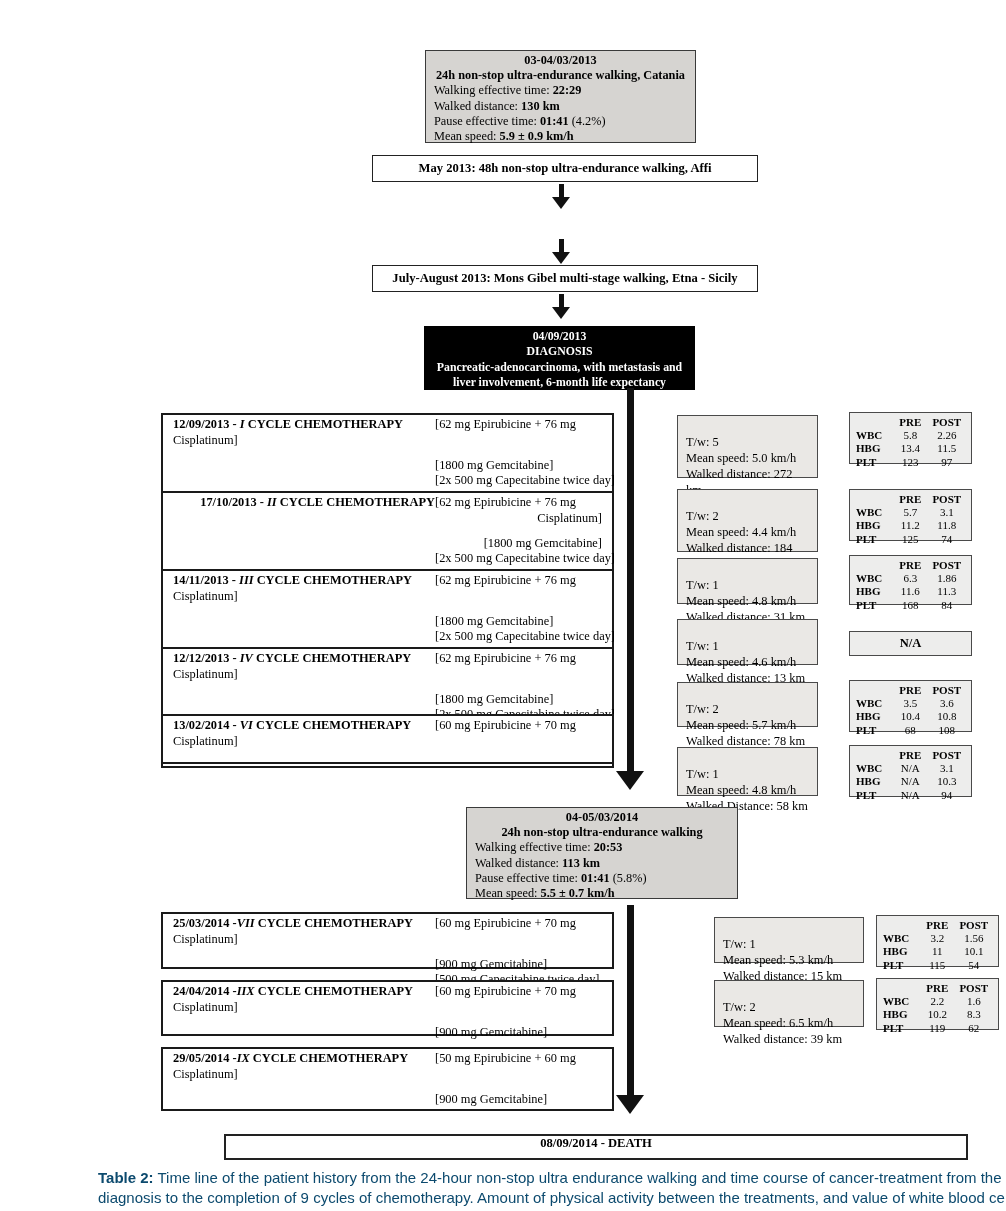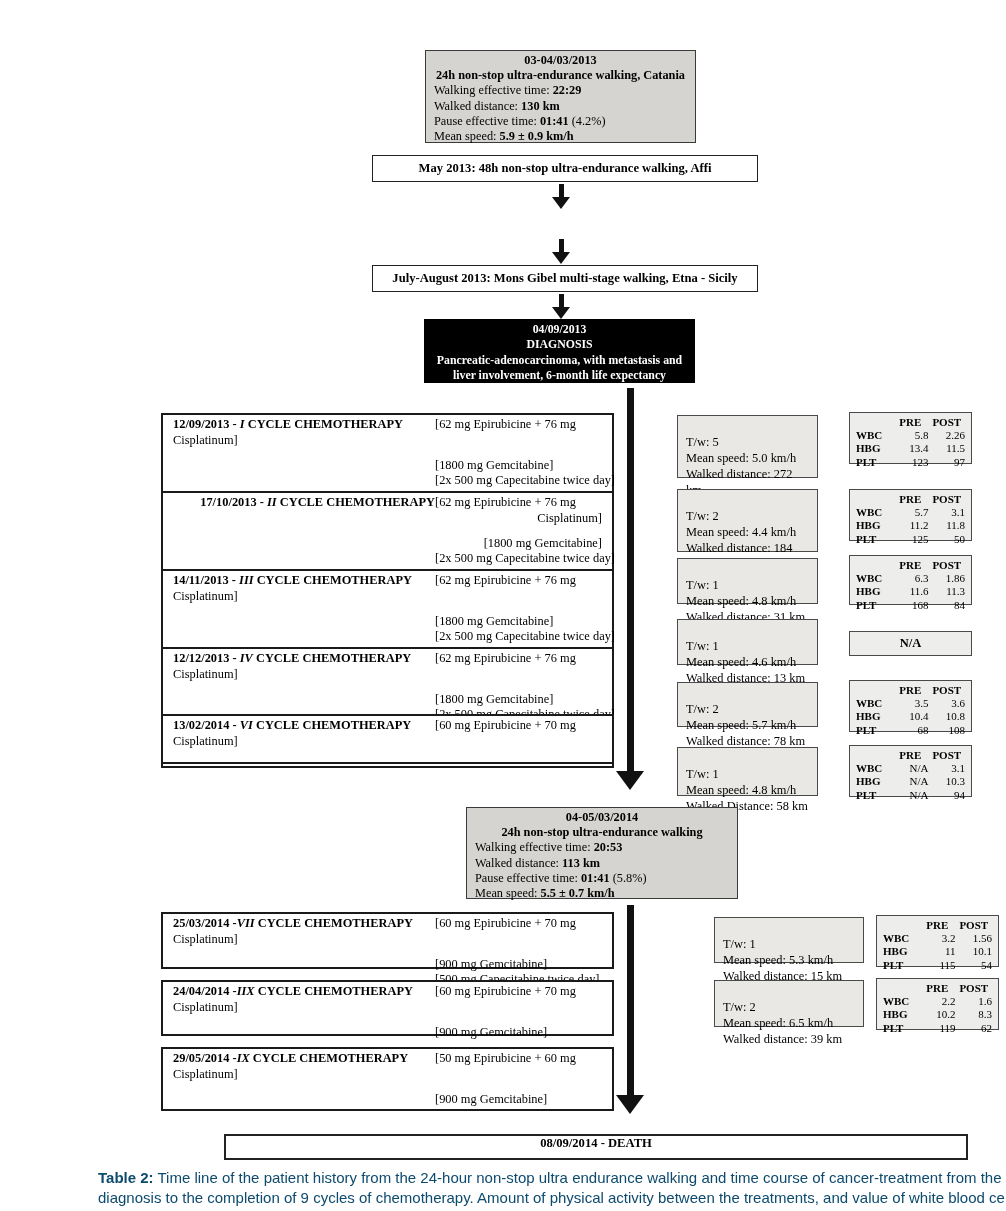--- a/index.html
+++ b/index.html
@@ -45,21 +45,21 @@
   .twbox div:empty { display:none; }
   .nowrap { white-space:nowrap; }
   
   .labbox {
     background:var(--lab-gray,#ededec); border:1px solid #4a4a4a;
     font-size:11px; line-height:1.2; padding:3px 6px;
   }
   .lab-grid { display:grid; grid-template-columns:36px 1fr 1fr; }
   .lab-grid .h { font-weight:bold; text-align:center; }
   .lab-grid .n { font-weight:bold; text-align:left; }
-  .lab-grid .v { text-align:right; }
+  .lab-grid .v { text-align:center; }
   .nabox {
     background:var(--lab-gray,#ededec); border:1px solid #4a4a4a;
     display:flex; align-items:center; justify-content:center;
     font-weight:bold; font-size:12.5px;
   }
   
   .death {
     border:2px solid #222; background:#fff; display:flex; align-items:flex-start;
     justify-content:center; font-weight:bold; font-size:12.6px;
   }
@@ -107,21 +107,21 @@
       <div class="head"></div>
     </div>
   <div class="abs event" style="left:296px;top:253px;width:386px;height:27px;">
       <span>July-August 2013: Mons Gibel multi-stage walking, Etna - Sicily</span>
     </div>
   <div class="abs arrow" style="left:476px;top:282px;">
       <div class="shaft" style="height:13px;"></div>
       <div class="head"></div>
     </div>
 
-  <div class="abs diag" style="left:348px;top:307px;width:271px;height:64px;">
+  <div class="abs diag" style="left:348px;top:314px;width:271px;height:64px;">
     <div>04/09/2013</div>
     <div>DIAGNOSIS</div>
     <div>Pancreatic-adenocarcinoma, with metastasis and liver involvement, 6-month life expectancy</div>
   </div>
 
   <div class="abs arrow lg" style="left:540px;top:376px;">
     <div class="shaft" style="height:383px;"></div>
       <div class="head"></div>
   </div>
 
@@ -234,21 +234,21 @@
         <span class="h">PRE</span>
         <span class="h">POST</span>
       <span class="n">WBC</span>
         <span class="v">5.7</span>
         <span class="v">3.1</span>
       <span class="n">HBG</span>
         <span class="v">11.2</span>
         <span class="v">11.8</span>
       <span class="n">PLT</span>
         <span class="v">125</span>
-        <span class="v">50</span>
+        <span class="v">74</span>
     </div>
   </div>
   <div class="abs labbox" style="left:773px;top:543px;width:123px;height:50px;">
     <div class="lab-grid">
       <span class="n"></span>
         <span class="h">PRE</span>
         <span class="h">POST</span>
       <span class="n">WBC</span>
         <span class="v">6.3</span>
         <span class="v">1.86</span>

